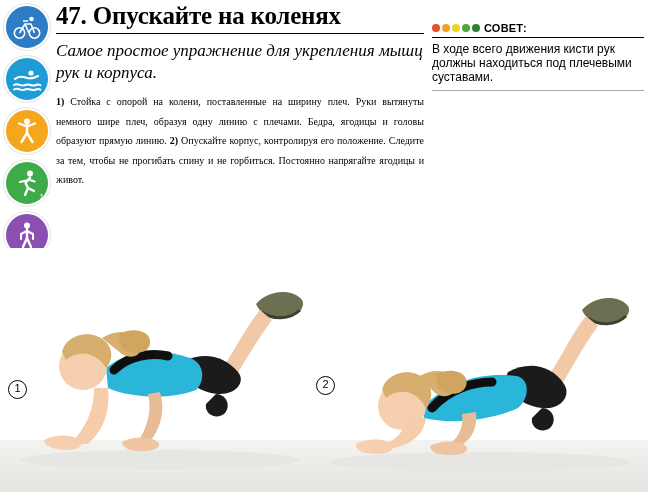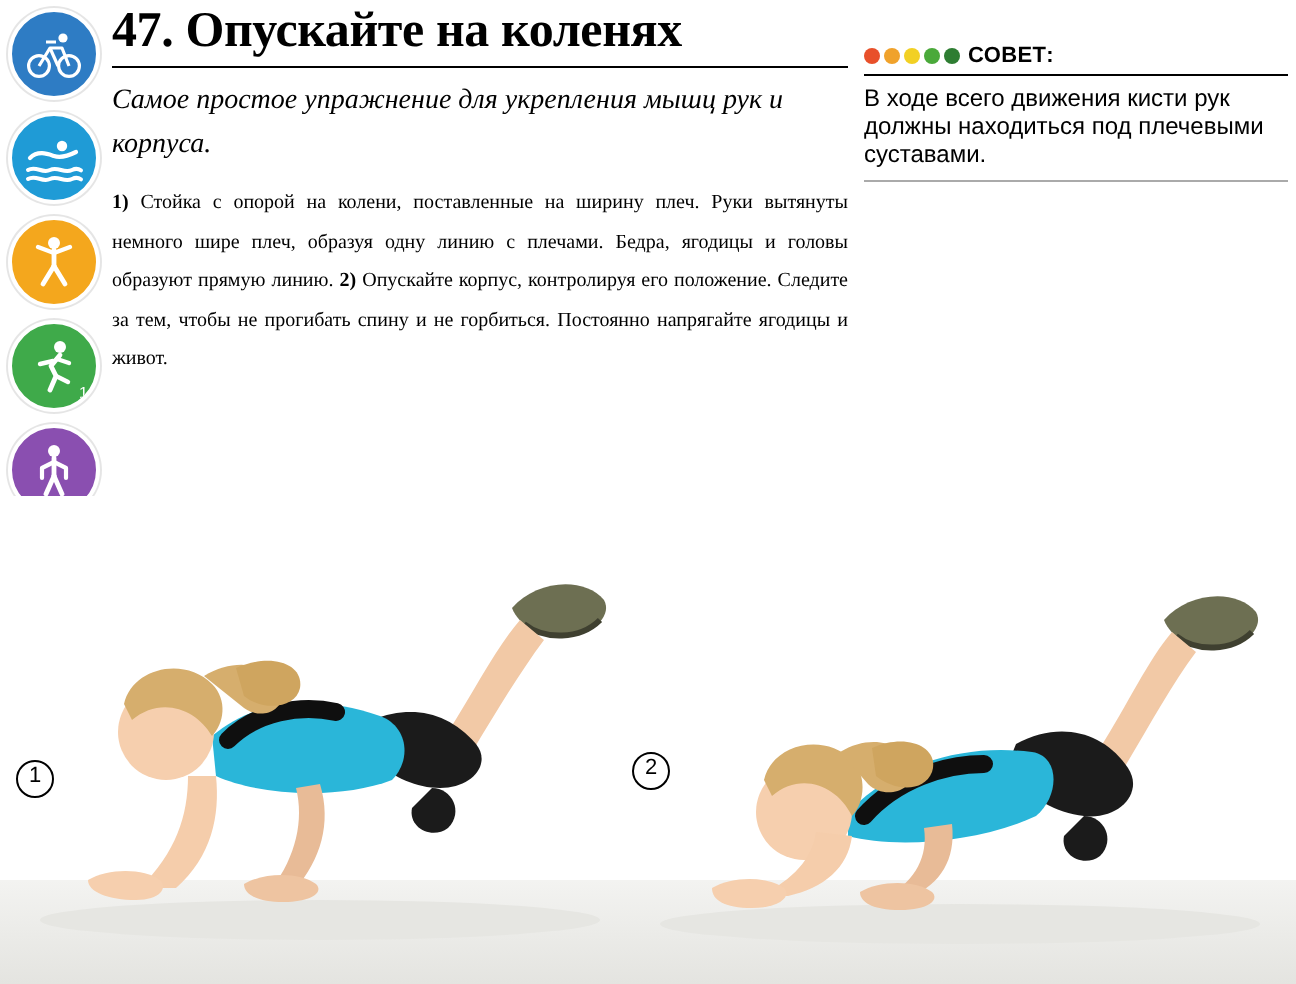--- a/index.html
+++ b/index.html
@@ -73,21 +73,21 @@
     margin-top: 35px;
   }
   .rule {
     border: 0;
     border-top: 1px solid #000;
     margin: 0 0 6px 0;
   }
   .subtitle {
     font-family: "Liberation Serif", serif;
     font-style: italic;
-    font-size: 14px;
+    font-size: 17px;
     line-height: 22px;
     margin: 0 0 8px 0;
   }
   .body-text {
     font-family: "Liberation Serif", serif;
     font-size: 10px;
     line-height: 19.6px;
     text-align: justify;
     margin: 0;
   }

